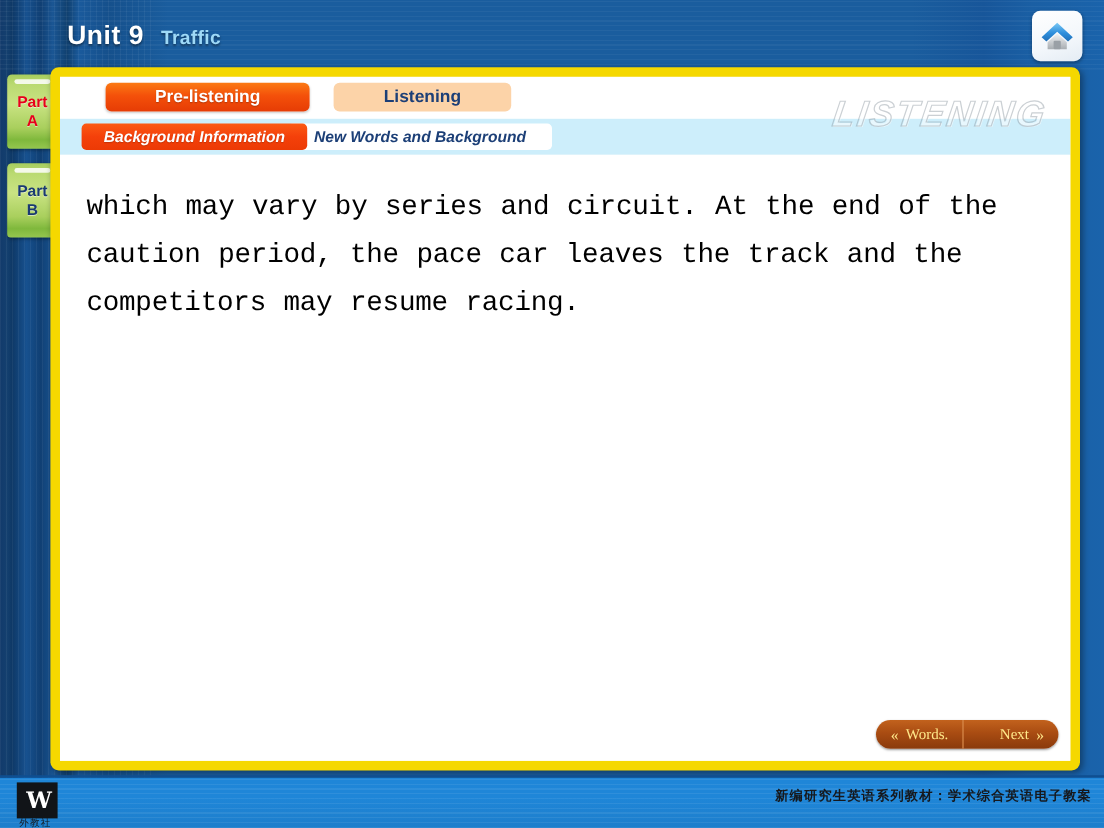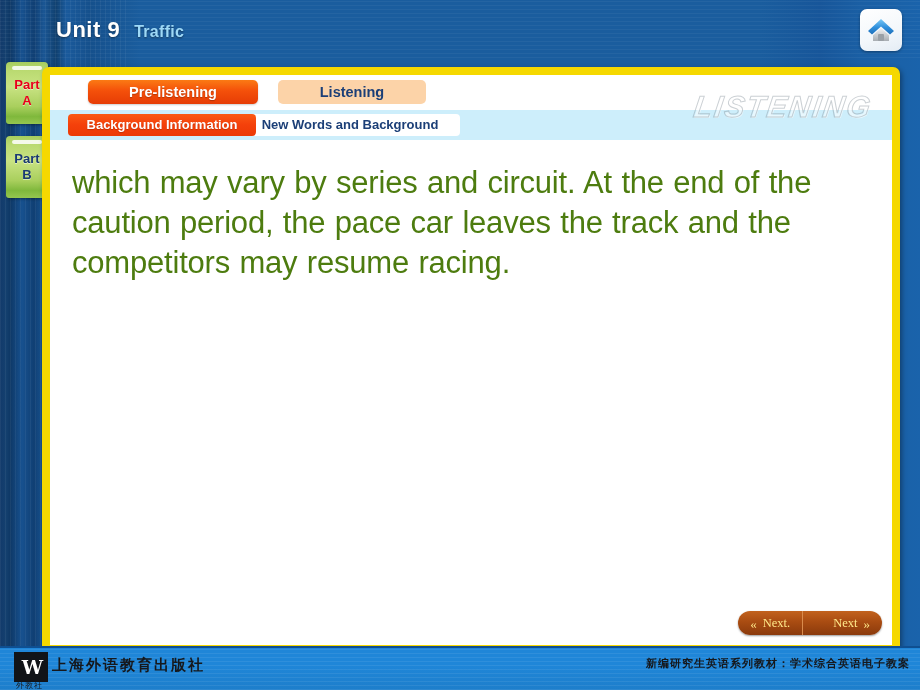--- a/index.html
+++ b/index.html
@@ -126,21 +126,20 @@
     position: absolute;
     left: 42px;
     top: 56px;
     width: 858px;
     height: 586px;
     background: #f5d800;
     border-radius: 7px;
     box-shadow: 2px 2px 5px rgba(0,0,0,0.35);
     padding: 8px;
     box-sizing: border-box;
-    margin-top: 11px;
   }
   .panel-inner {
     position: relative;
     width: 100%;
     height: 100%;
     background: #ffffff;
     overflow: hidden;
   }
 
   
@@ -199,20 +198,21 @@
     position: absolute;
     top: 4px;
     height: 22px;
     line-height: 22px;
     font-size: 13px;
     font-weight: bold;
     text-align: center;
     border-radius: 4px;
     cursor: pointer;
     white-space: nowrap;
+    font-style: italic;
   }
   .sub-tab.inactive {
     background: #ffffff;
     color: #1c3f77;
   }
   .sub-tab.active {
     background: linear-gradient(180deg, #fb5a14 0%, #f4400a 50%, #ec3a05 100%);
     color: #ffffff;
     text-shadow: 0 1px 1px rgba(0,0,0,0.2);
     z-index: 3;
@@ -224,24 +224,24 @@
   .body-area {
     position: absolute;
     left: 0;
     top: 65px;
     right: 0;
     bottom: 0;
     background: #ffffff;
   }
   .body-text {
     margin: 23px 34px 0 22px;
-    font-size: 31px;
+    font-size: 23px;
     line-height: 40px;
-    color: #4d7c0f;
-    font-family: Liberation Sans, sans-serif;
+    color: #000000;
+    font-family: Liberation Mono, monospace;
     letter-spacing: -0.2px;
     word-spacing: 1px;
   }
 
   
   .navbtns {
     position: absolute;
     right: 10px;
     bottom: 10px;
     display: flex;
@@ -387,34 +387,33 @@
         <div class="sub-tab active sub-background">Background Information</div>
       </div>
 
       <div class="body-area">
         <div class="body-text">which may vary by series and circuit. At the end of the caution period, the pace car leaves the track and the competitors may resume racing.</div>
       </div>
 
       <div class="navbtns">
         <div class="navbtn">
           <span class="chev">«</span>
-          <span>Next.</span>
+          <span>Words.</span>
         </div>
         <div class="navbtn">
           <span>Next</span>
           <span class="chev">»</span>
         </div>
       </div>
 
     </div>
   </div>
 
   <div class="footer">
     <div class="footer-lines"></div>
     <div class="pub-logo">
       <div class="logo-mark">W</div>
-      <div class="logo-cn">上海外语教育出版社</div>
       <div class="logo-sub">外教社</div>
     </div>
     <div class="footer-right">新编研究生英语系列教材：学术综合英语电子教案</div>
   </div>
 
 </div>
 
 </body></html>

